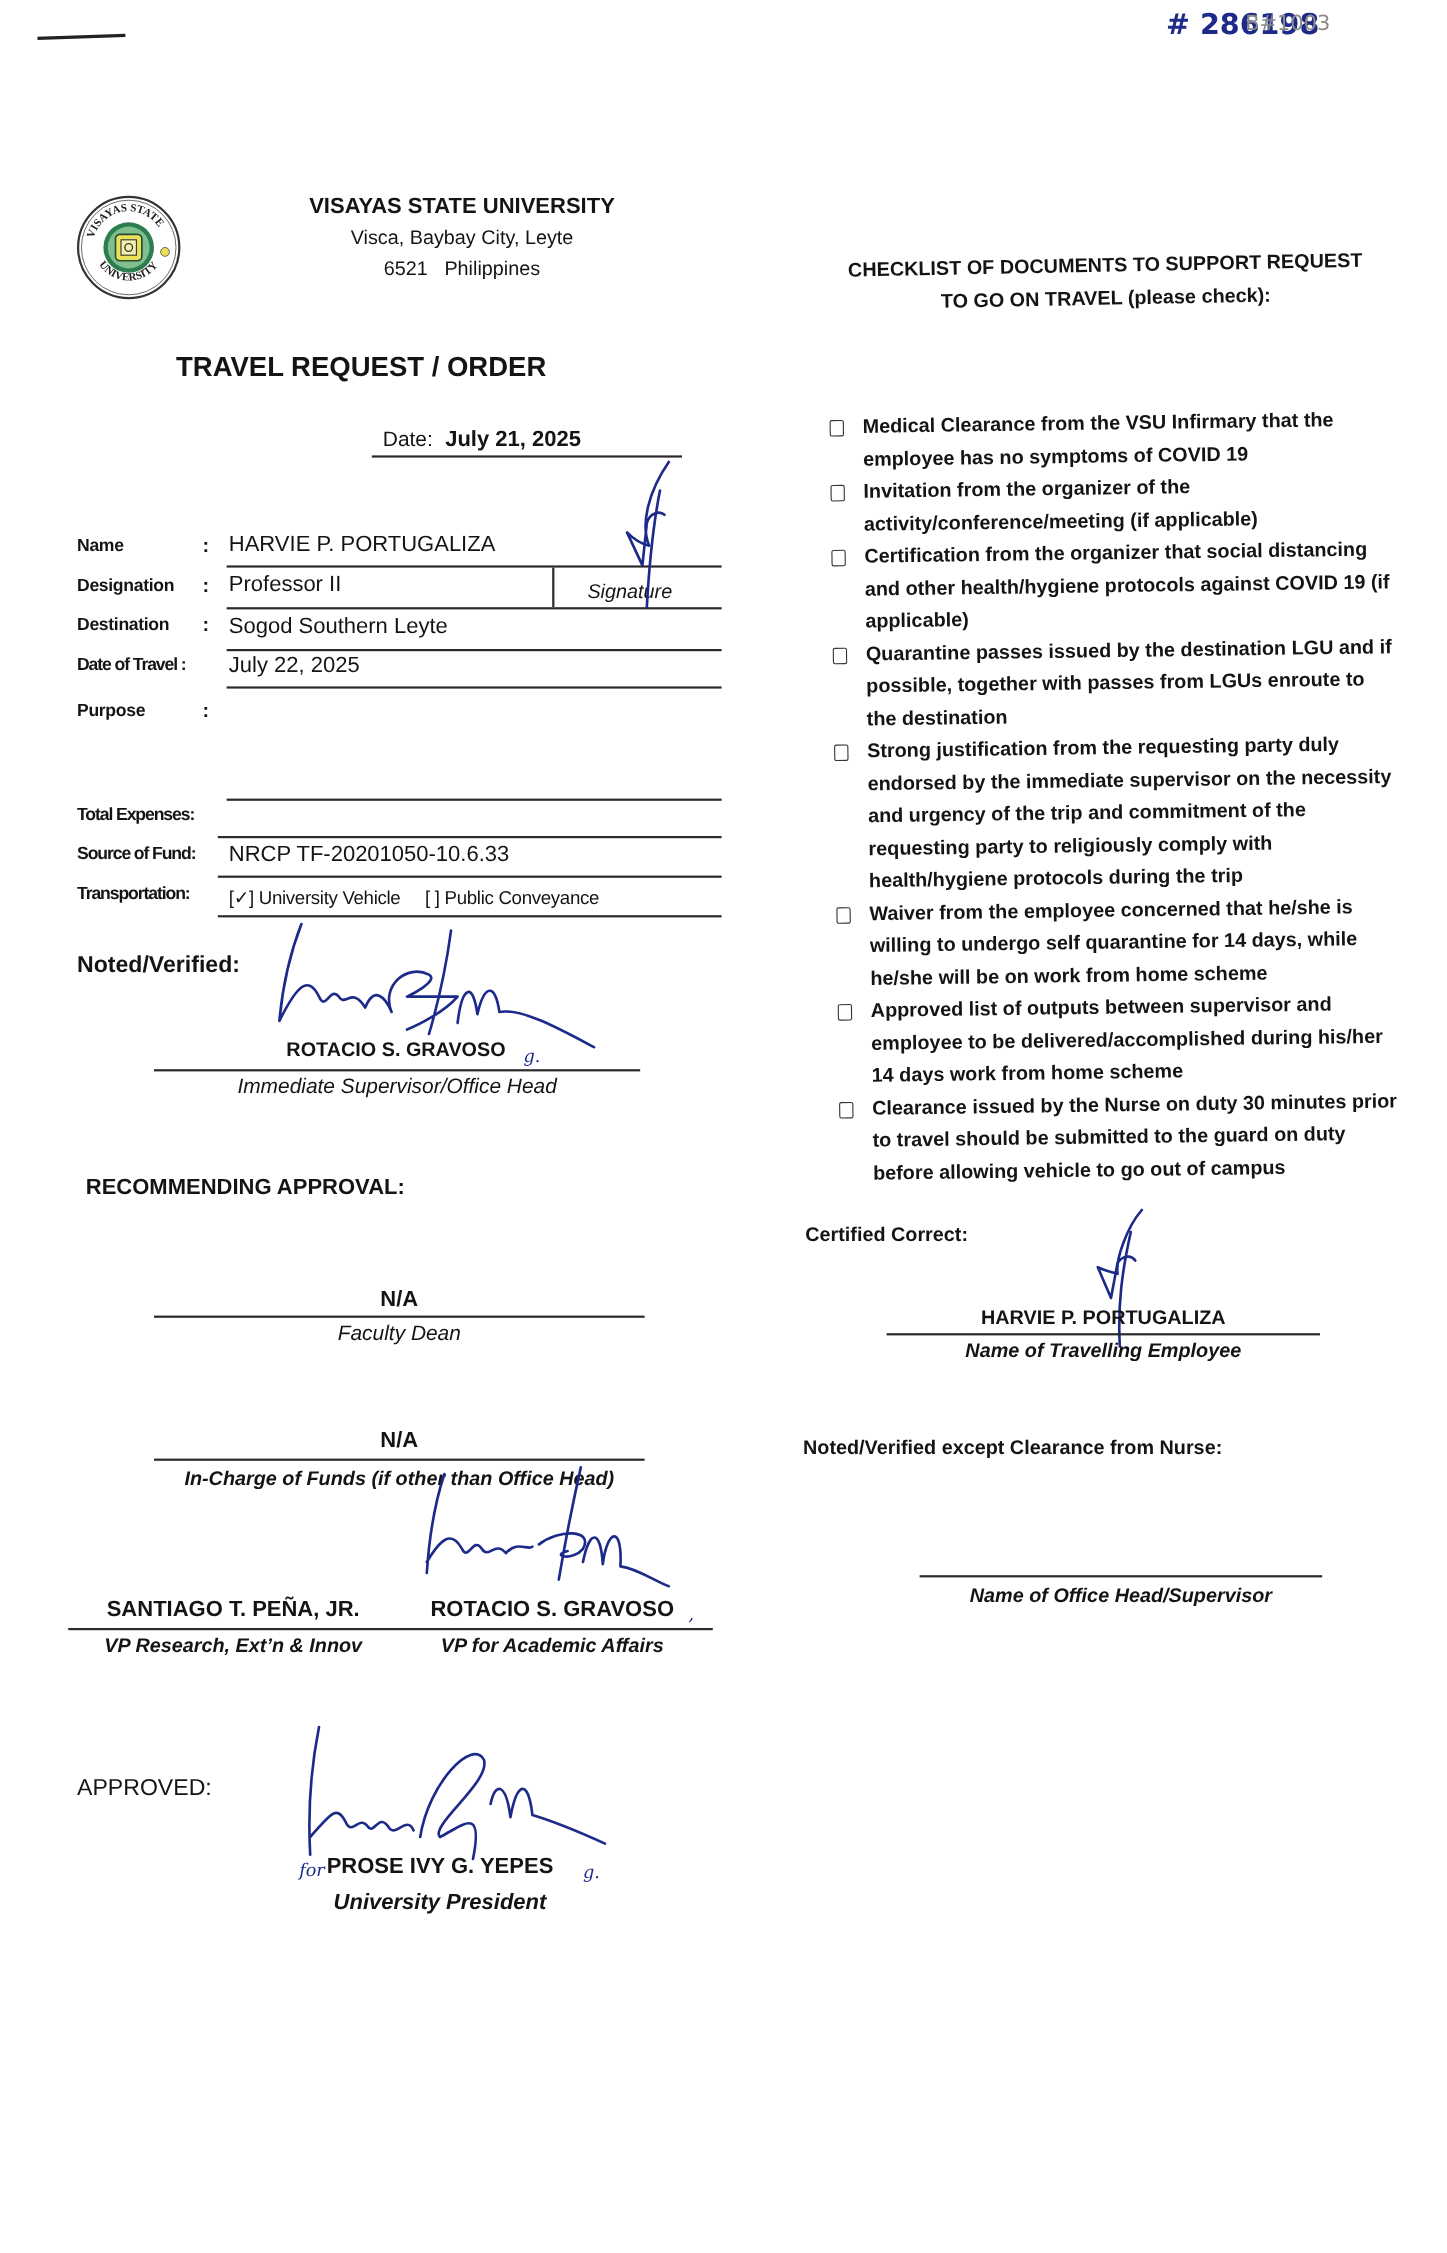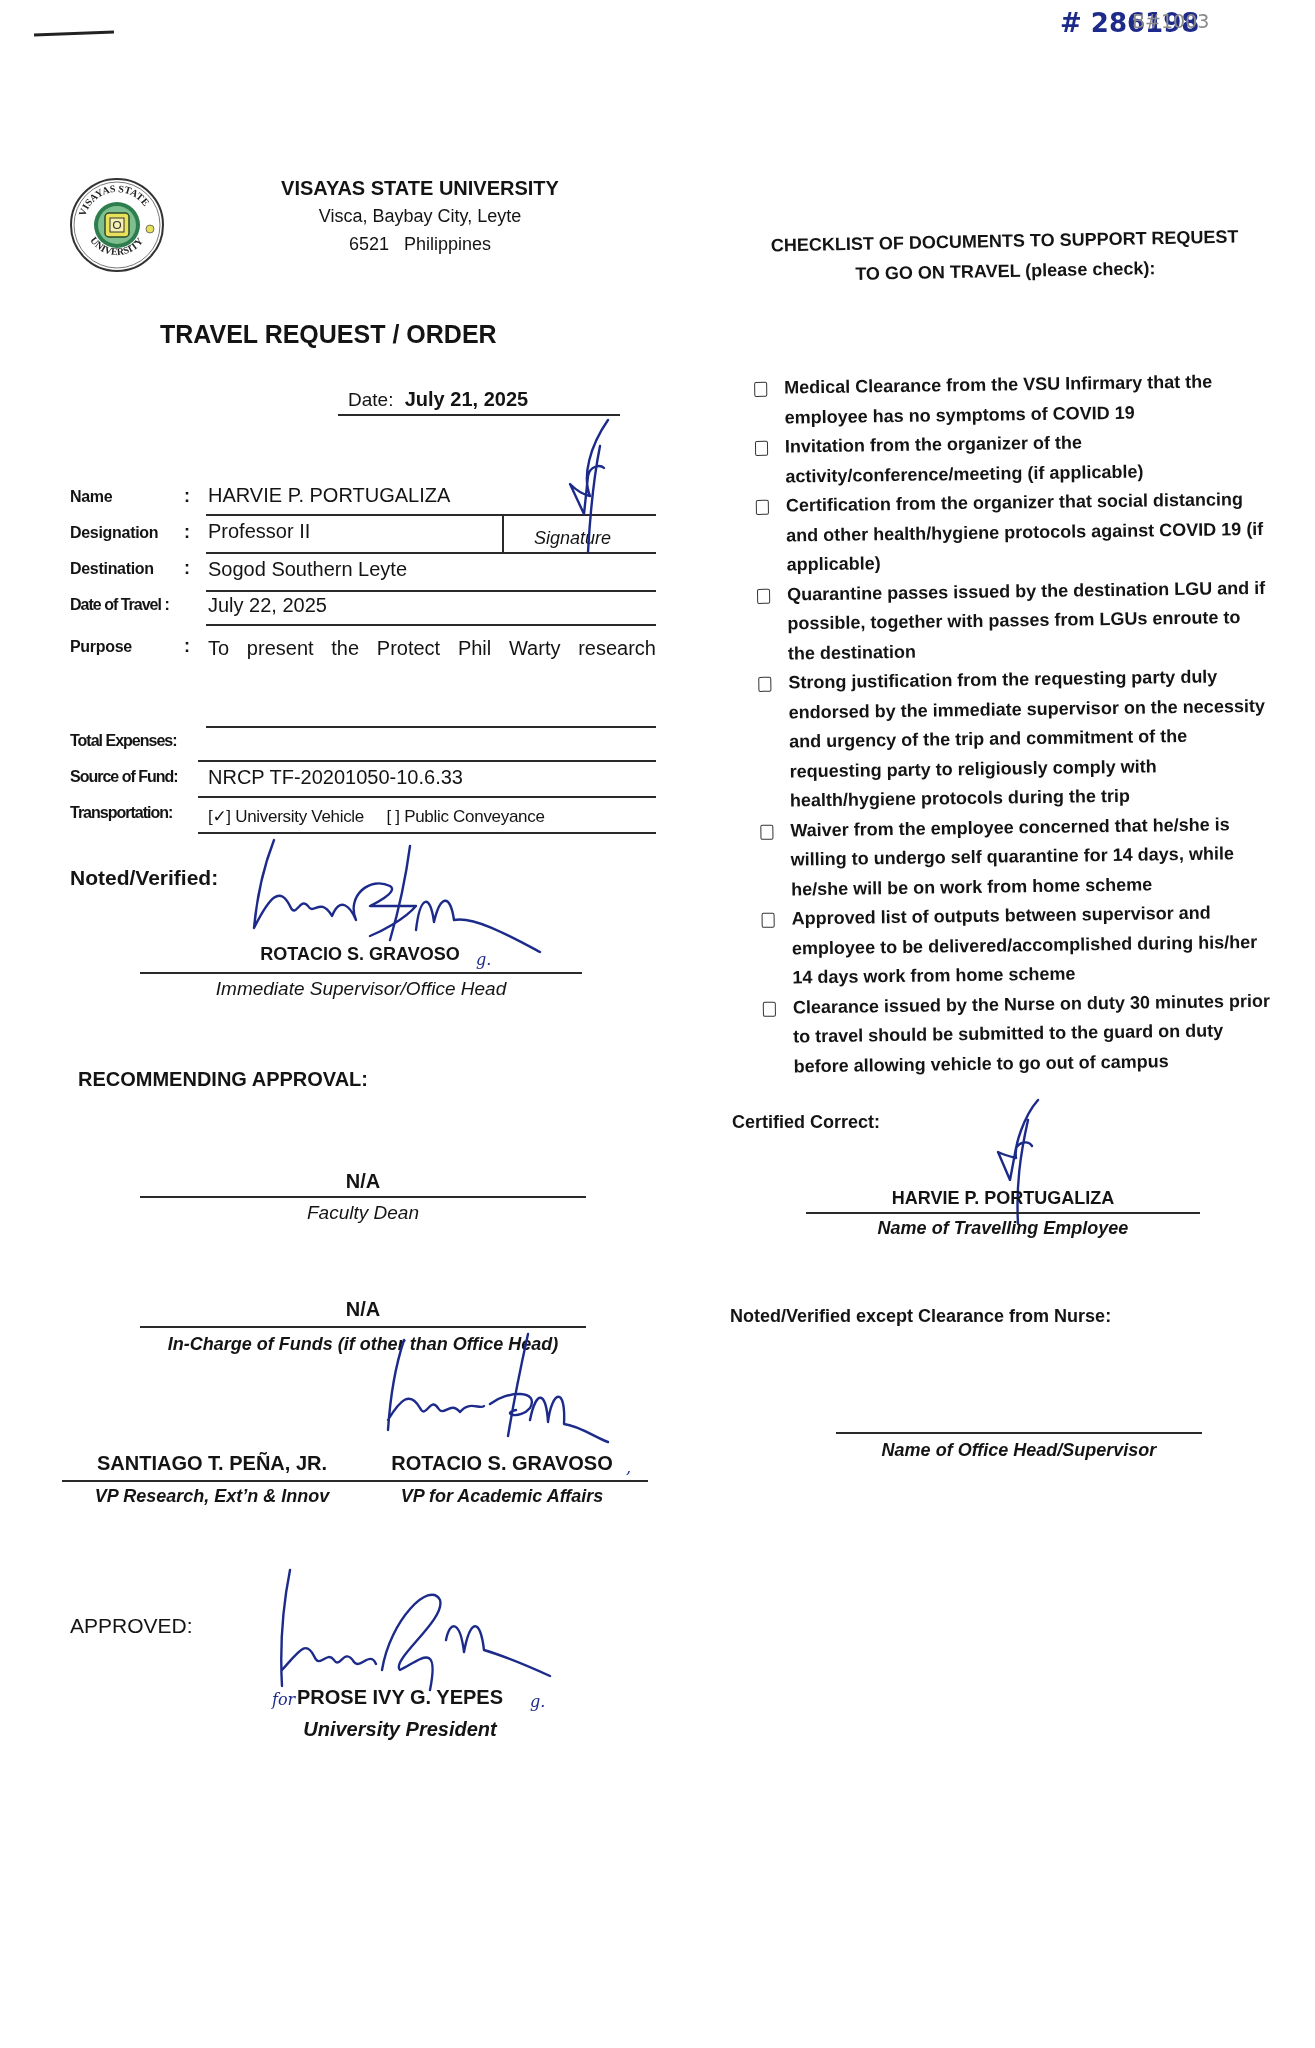--- a/index.html
+++ b/index.html
@@ -115,21 +115,20 @@
 <div class="fieldval" style="top:558px">Sogod Southern Leyte</div>
 <div class="line" style="top:590px;left:206px;width:450px;"></div>
 
 <div class="lbl" style="top:596px;letter-spacing:-1px">Date of Travel :</div>
 <div class="fieldval" style="top:594px">July 22, 2025</div>
 <div class="line" style="top:624px;left:206px;width:450px;"></div>
 
 <div class="lbl" style="top:638px">Purpose</div>
 <div class="colon" style="top:636px">:</div>
 <div class="purpose">
-  <span style="display:block">To present the Protect Phil Warty research</span>
 </div>
 <div class="line" style="top:726px;left:206px;width:450px;"></div>
 
 <div class="lbl" style="top:732px;letter-spacing:-1px">Total Expenses:</div>
 <div class="fieldval" style="top:730px"></div>
 <div class="line" style="top:760px;left:198px;width:458px;"></div>
 
 <div class="lbl" style="top:768px;letter-spacing:-1px">Source of Fund:</div>
 <div class="fieldval" style="top:766px">NRCP TF-20201050-10.6.33</div>
 <div class="line" style="top:796px;left:198px;width:458px;"></div>

